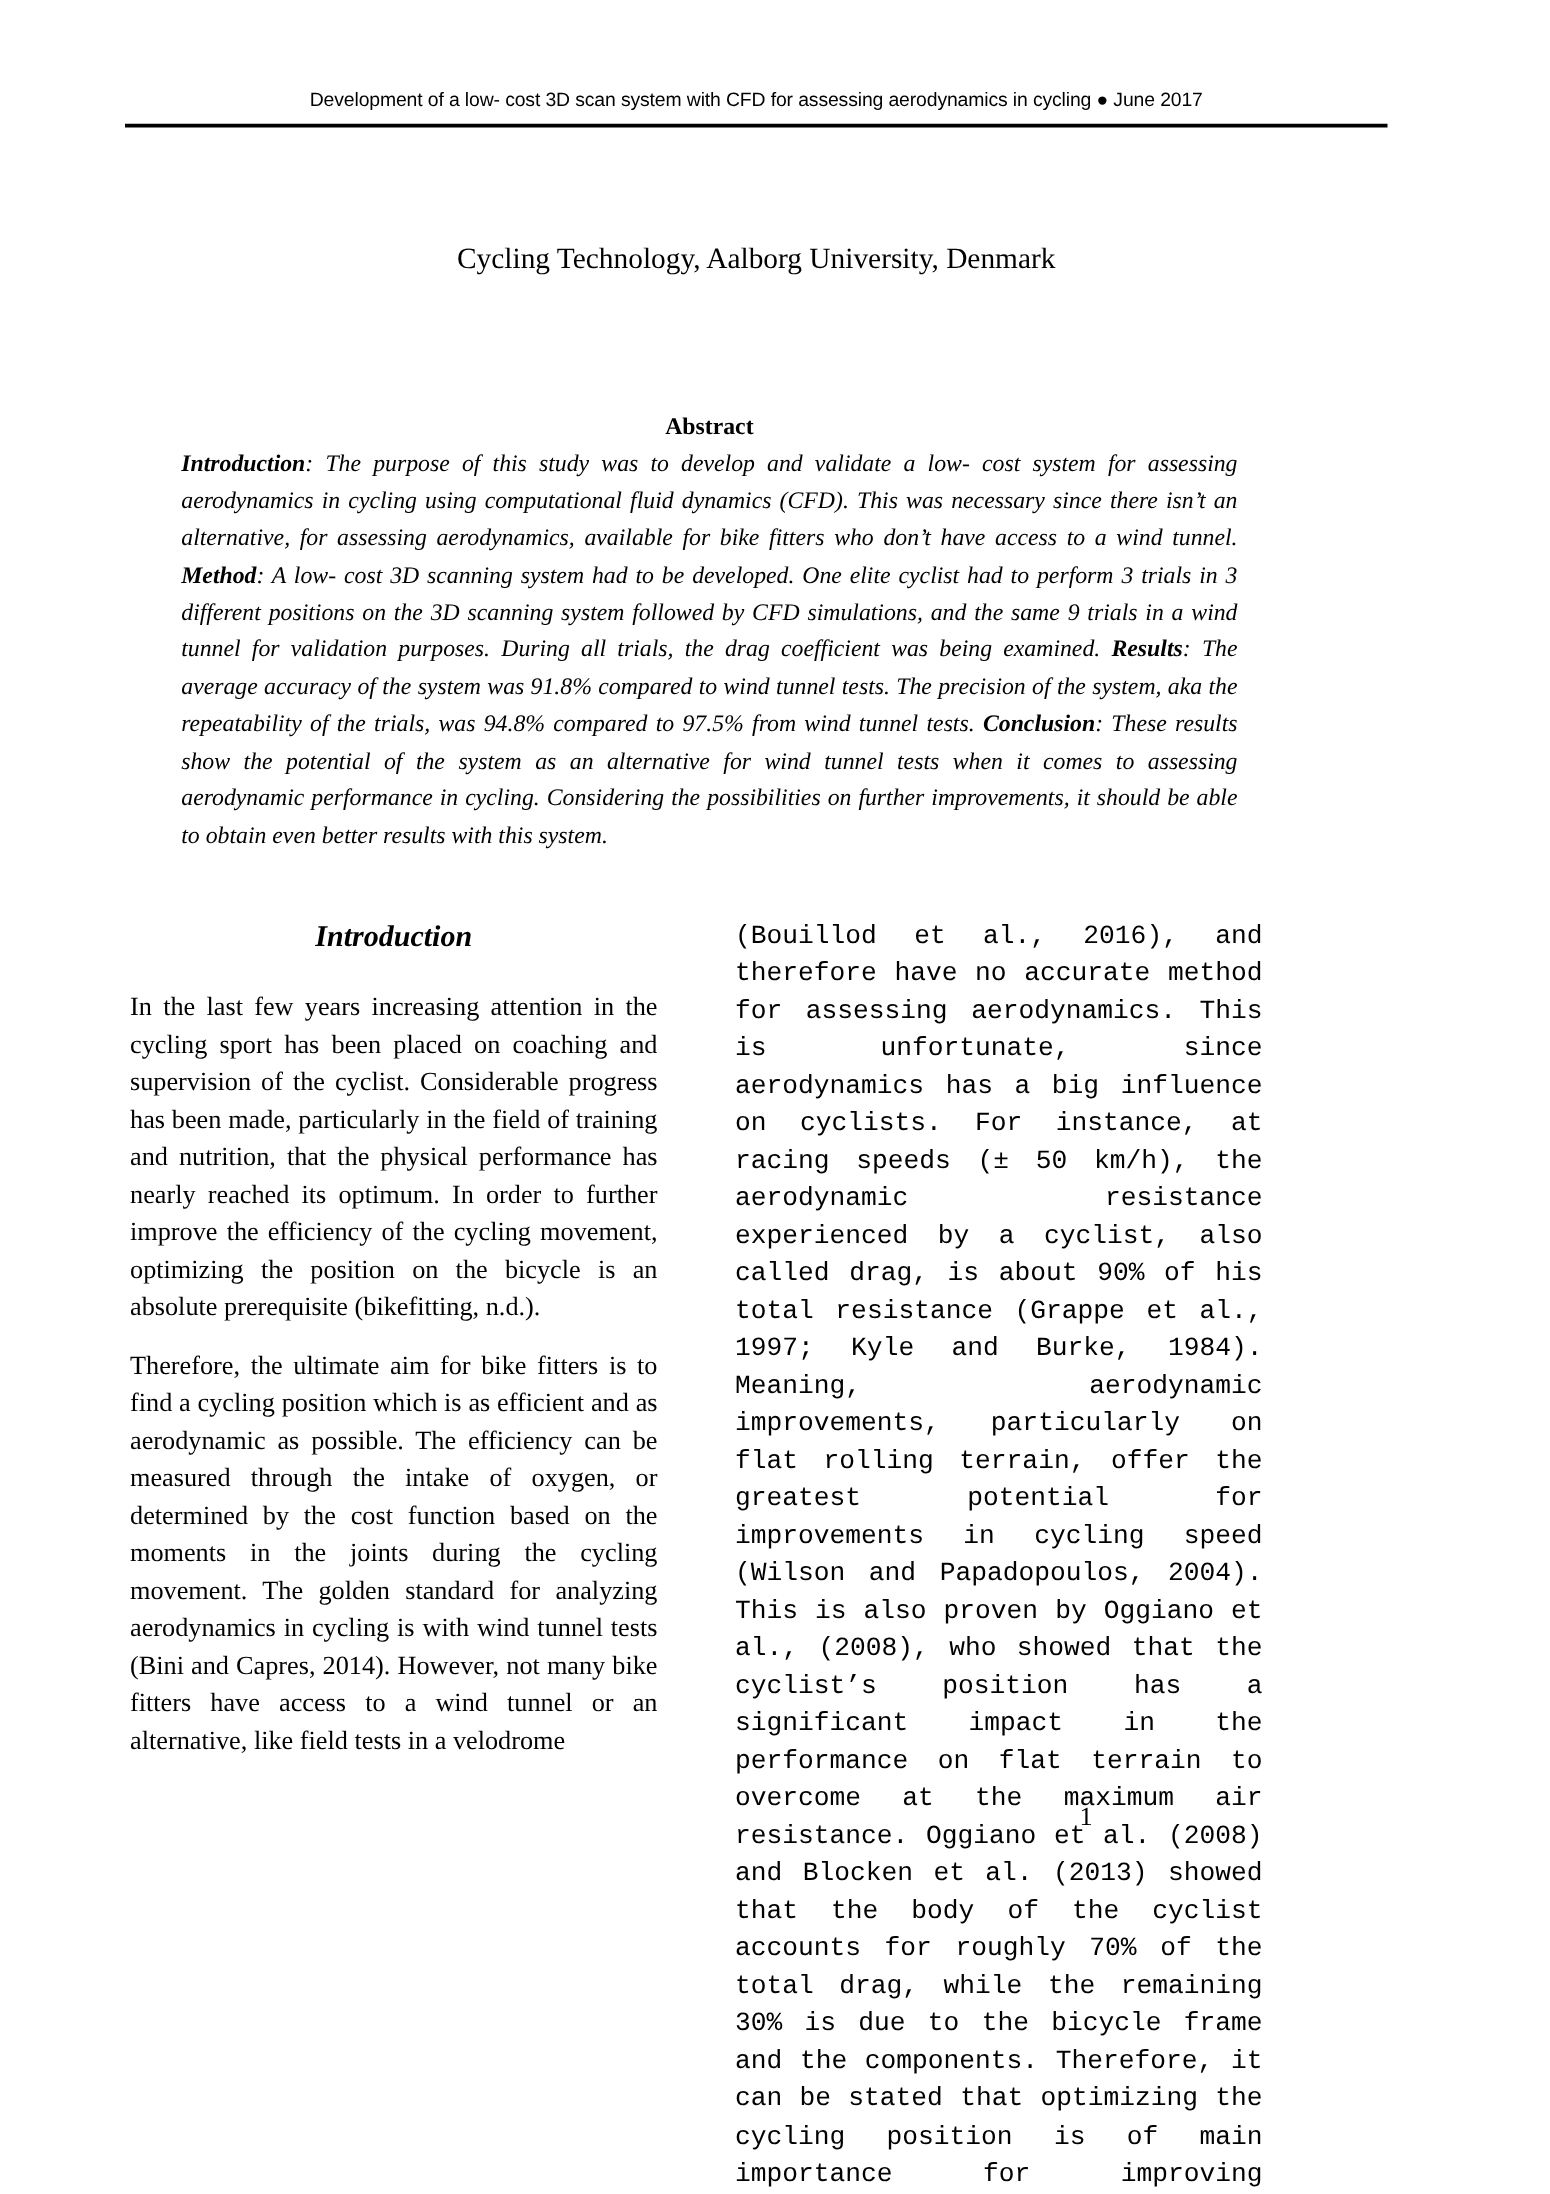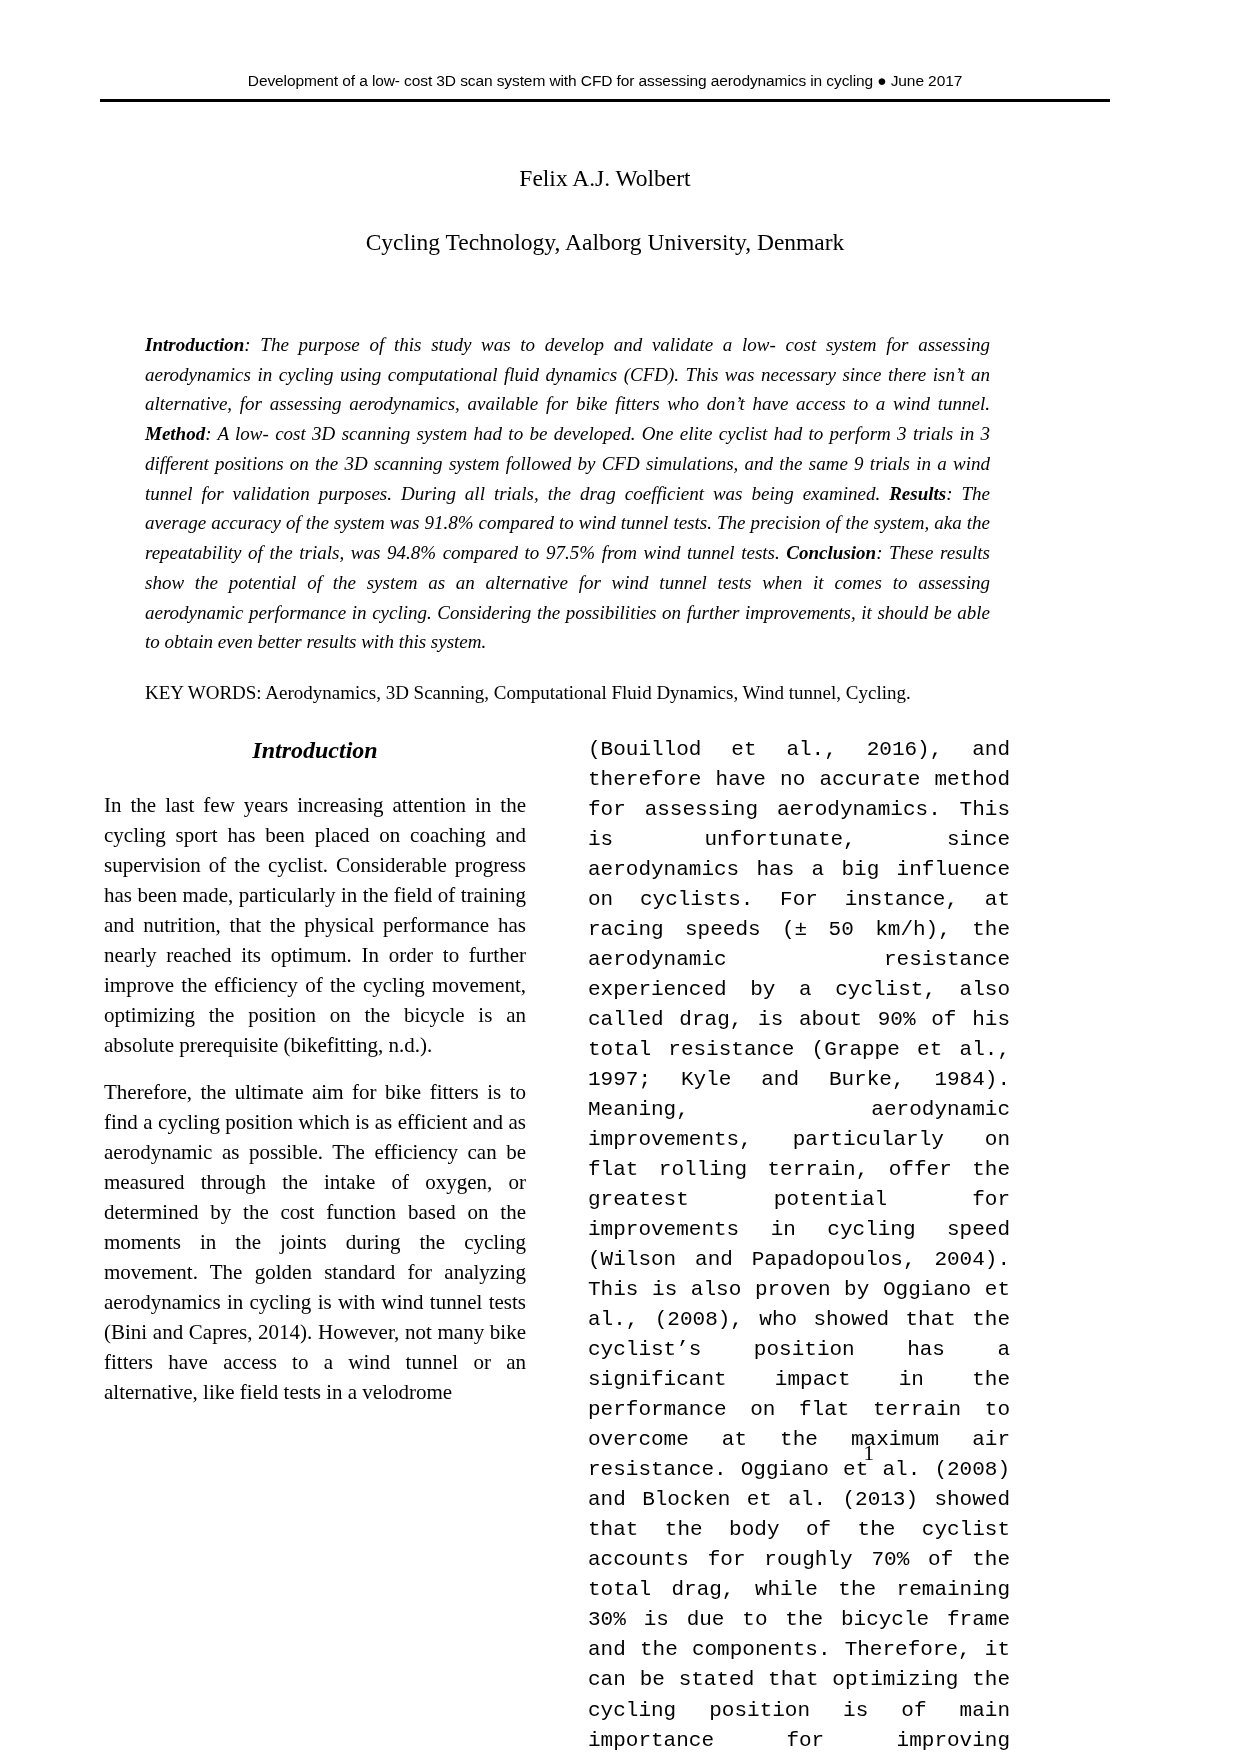--- a/index.html
+++ b/index.html
@@ -159,27 +159,26 @@
 <body>
 
 <div class="page">
 
   <div class="runhead">
     <span class="runhead-text">Development of a low- cost 3D scan system with CFD for assessing aerodynamics in cycling ● June 2017</span>
   </div>
   <div class="runhead-rule"></div>
 
   <div class="titleblock">
-    <div class="author">Felix A.J. Wolbert</div>
     <div class="affiliation">Cycling Technology, Aalborg University, Denmark</div>
   </div>
 
   <div class="abstract-wrap">
+    <div class="abstract-heading">Abstract</div>
     <p class="abstract-body"><b>Introduction</b><span>: The purpose of this study was to develop and validate a low- cost system for assessing aerodynamics in cycling using computational fluid dynamics (CFD). This was necessary since there isn’t an alternative, for assessing aerodynamics, available for bike fitters who don’t have access to a wind tunnel. </span><b>Method</b><span>: A low- cost 3D scanning system had to be developed. One elite cyclist had to perform 3 trials in 3 different positions on the 3D scanning system followed by CFD simulations, and the same 9 trials in a wind tunnel for validation purposes. During all trials, the drag coefficient was being examined. </span><b>Results</b><span>: The average accuracy of the system was 91.8% compared to wind tunnel tests. The precision of the system, aka the repeatability of the trials, was 94.8% compared to 97.5% from wind tunnel tests. </span><b>Conclusion</b><span>: These results show the potential of the system as an alternative for wind tunnel tests when it comes to assessing aerodynamic performance in cycling. Considering the possibilities on further improvements, it should be able to obtain even better results with this system.</span></p>
-    <p class="keywords">KEY WORDS: Aerodynamics, 3D Scanning, Computational Fluid Dynamics, Wind tunnel, Cycling.</p>
   </div>
 
   <div class="columns">
 
     <div class="col col-left">
       <h2 class="section-heading">Introduction</h2>
       <p class="para">In the last few years increasing attention in the cycling sport has been placed on coaching and supervision of the cyclist. Considerable progress has been made, particularly in the field of training and nutrition, that the physical performance has nearly reached its optimum. In order to further improve the efficiency of the cycling movement, optimizing the position on the bicycle is an absolute prerequisite (bikefitting, n.d.).</p>
       <p class="para">Therefore, the ultimate aim for bike fitters is to find a cycling position which is as efficient and as aerodynamic as possible. The efficiency can be measured through the intake of oxygen, or determined by the cost function based on the moments in the joints during the cycling movement. The golden standard for analyzing aerodynamics in cycling is with wind tunnel tests (Bini and Capres, 2014). However, not many bike fitters have access to a wind tunnel or an alternative, like field tests in a velodrome</p>
     </div>
 

